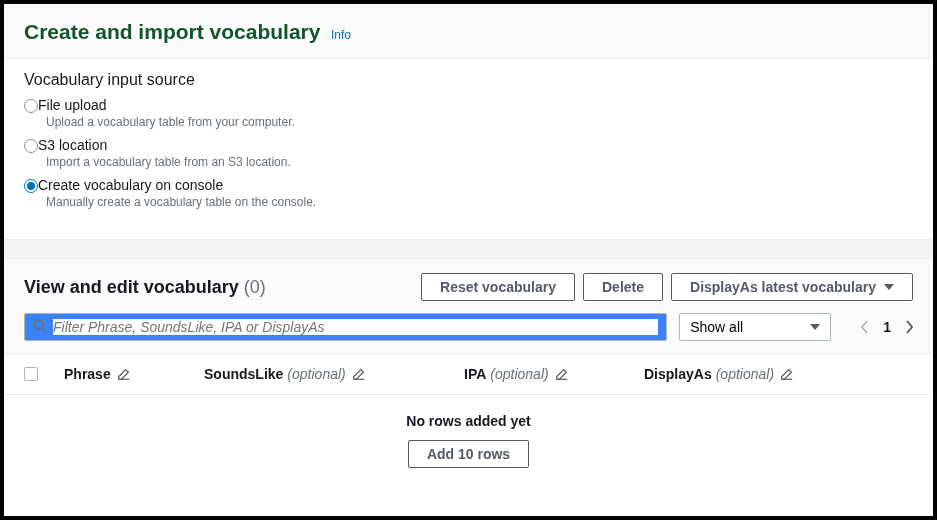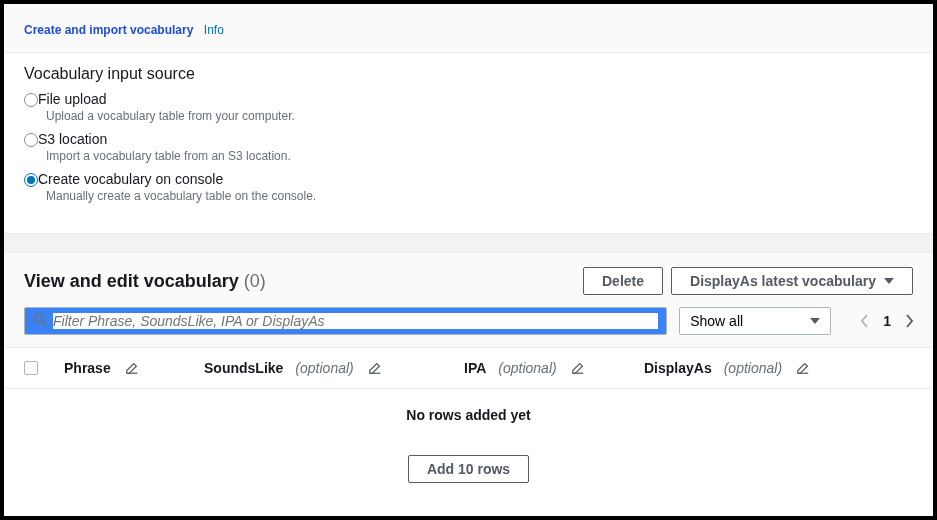--- a/index.html
+++ b/index.html
@@ -17,23 +17,23 @@
     display: flex;
     flex-direction: column;
     box-shadow: 0 1px 2px rgba(0,0,0,0.2);
   }
   .panel-header {
     padding: 16px 20px 14px 20px;
     border-bottom: 1px solid #eaeded;
     background: #fafafa;
   }
   .panel-header h1 {
-    font-size: 12px;
+    font-size: 21px;
     font-weight: 700;
-    color: #1d4ed8;
+    color: #14532d;
     display: inline;
   }
   .info-link {
     font-size: 12px;
     color: #0073bb;
     margin-left: 6px;
     font-weight: 400;
     cursor: pointer;
   }
   .section-body {
@@ -176,33 +176,33 @@
     font-size: 14px;
     color: #16191f;
   }
   .col-chk { width: 40px; }
   .checkbox {
     width: 14px; height: 14px;
     border: 1px solid #aab7b8;
     border-radius: 2px;
     background:#fff;
   }
-  .col { display:flex; align-items:center; gap:12px; font-weight:700; }
+  .col { display:flex; align-items:center; gap:4px; font-weight:700; }
   .col .optional { color: #687078; font-style: italic; font-weight:400; }
   .col .edit-icon { margin-left: 2px; }
   .c-phrase    { width: 140px; }
   .c-sounds    { width: 260px; }
   .c-ipa       { width: 180px; }
   .c-display   { flex: 1; }
 
   .empty-area {
     text-align: center;
     padding: 18px 0 24px 0;
   }
-  .empty-msg { font-size: 14px; color: #16191f; font-weight: 600; margin-bottom: 32px; }
+  .empty-msg { font-size: 14px; color: #16191f; font-weight: 600; margin-bottom: 11px; }
   .empty-area .btn { display: inline-flex; }
 
   svg { display: block; }
 </style>
 </head>
 <body>
 
 <div class="window">
 
   <div>
@@ -235,20 +235,23 @@
 
   <div class="divider-strip"></div>
 
   <div class="table-panel">
     <div class="tp-header">
       <div class="tp-title">
         <span>View and edit vocabulary</span>
         <span class="count">(0)</span>
       </div>
       <div class="btn-row">
+        <button class="btn">
+            <span>Reset vocabulary</span>
+          </button>
         <button class="btn">
             <span>Delete</span>
           </button>
         <button class="btn">
           <span>DisplayAs latest vocabulary</span>
           <span class="caret-down-fill"></span>
         </button>
       </div>
     </div>
 

